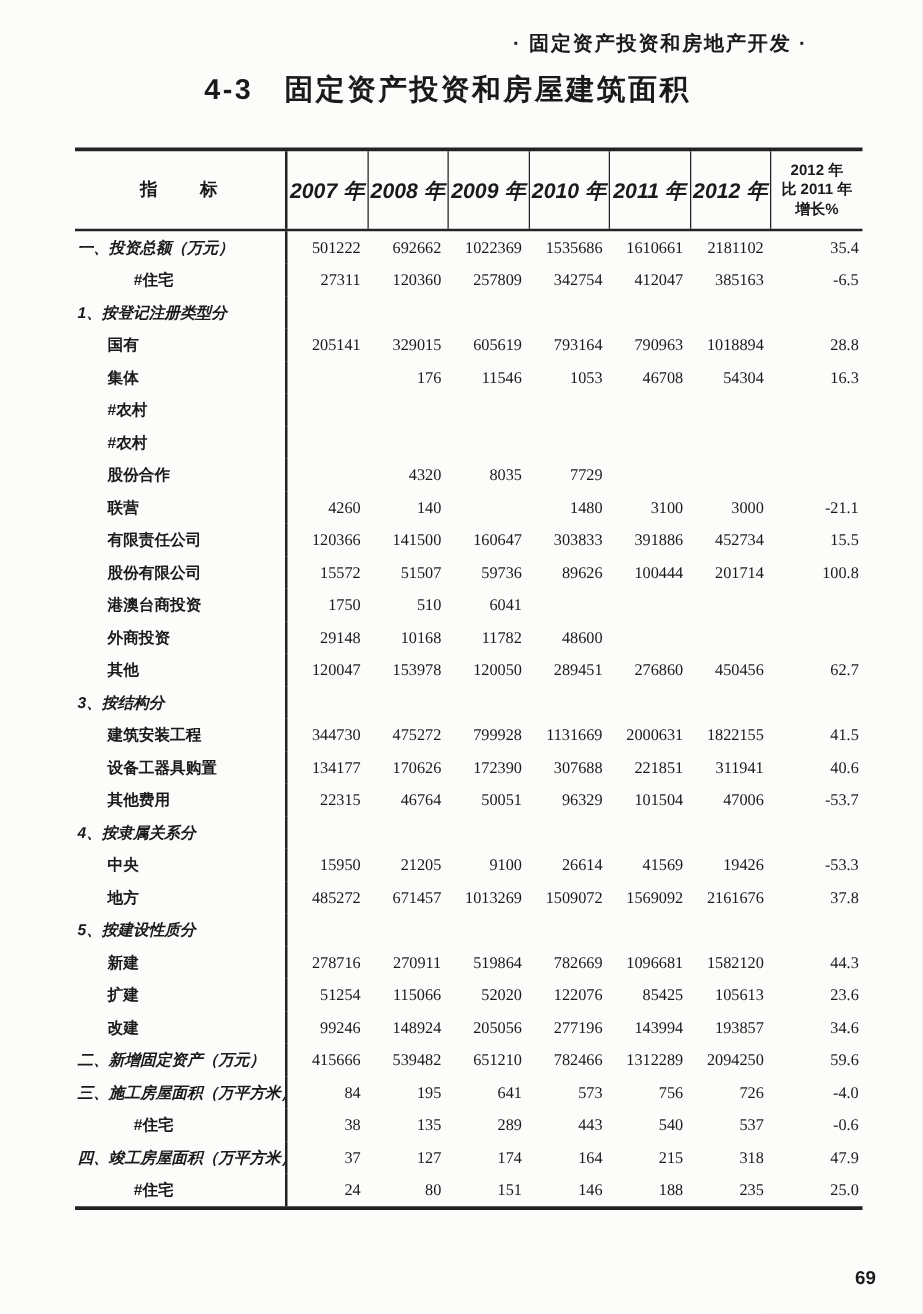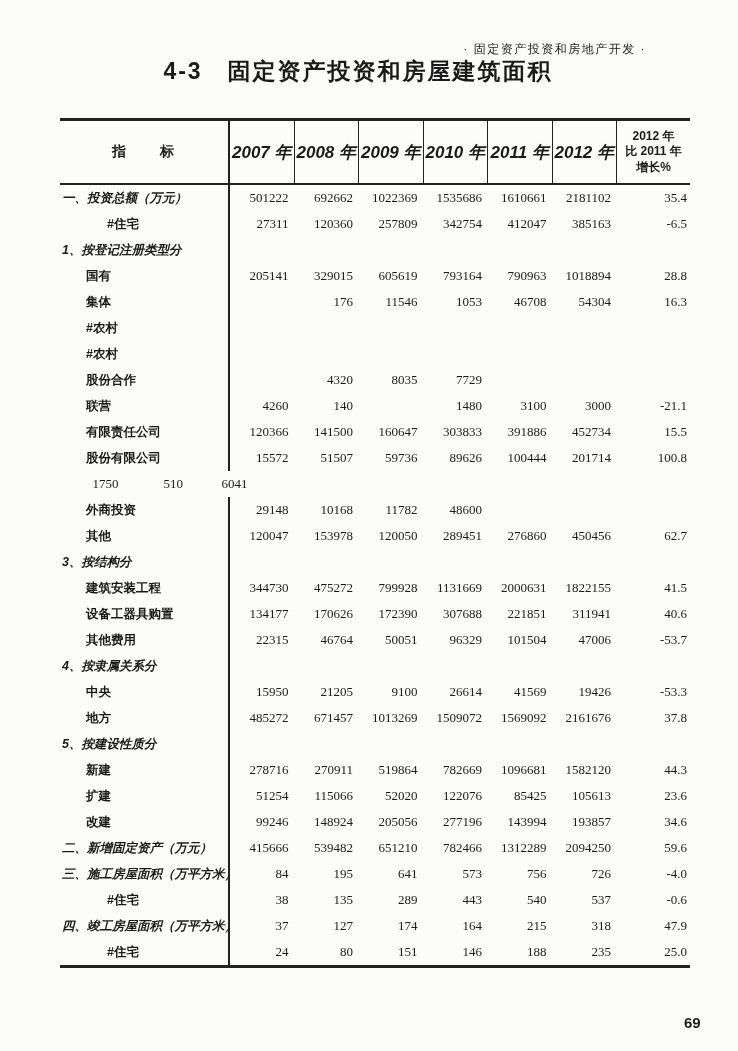--- a/index.html
+++ b/index.html
@@ -11,25 +11,24 @@
     margin: 0 auto;
     background: #fcfcfa;
     color: #1a1a1a;
     font-family: "Liberation Sans", "DejaVu Sans", sans-serif;
     overflow: hidden;
   }
   .running-header {
     position: absolute;
     top: 25px;
     right: 92px;
-    font-size: 12px;
-    font-weight: normal;
+    font-size: 16px;
+    font-weight: bold;
     letter-spacing: 1.5px;
     white-space: nowrap;
-    margin-top: 16px;
   }
   .page-title {
     position: absolute;
     top: 56px;
     left: 0;
     width: 100%;
     text-align: center;
     font-size: 23px;
     font-weight: bold;
     letter-spacing: 2px;
@@ -244,20 +243,21 @@
           <div class="td label indent-1">股份有限公司</div>
           <div class="td num">15572</div>
           <div class="td num">51507</div>
           <div class="td num">59736</div>
           <div class="td num">89626</div>
           <div class="td num">100444</div>
           <div class="td num">201714</div>
           <div class="td num growth">100.8</div>
         </div>
         <div class="row">
+          <div class="td label indent-1">港澳台商投资</div>
           <div class="td num">1750</div>
           <div class="td num">510</div>
           <div class="td num">6041</div>
           <div class="td num"></div>
           <div class="td num"></div>
           <div class="td num"></div>
           <div class="td num growth"></div>
         </div>
         <div class="row">
           <div class="td label indent-1">外商投资</div>

